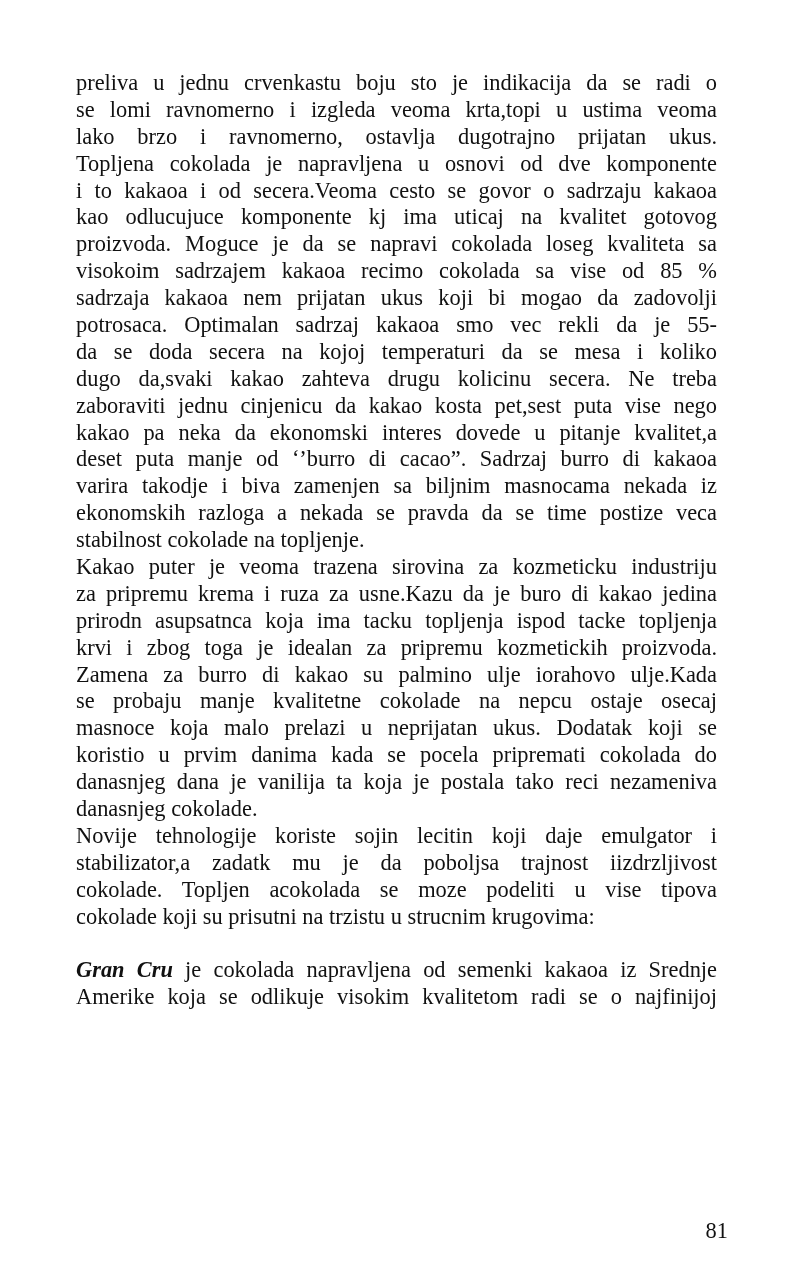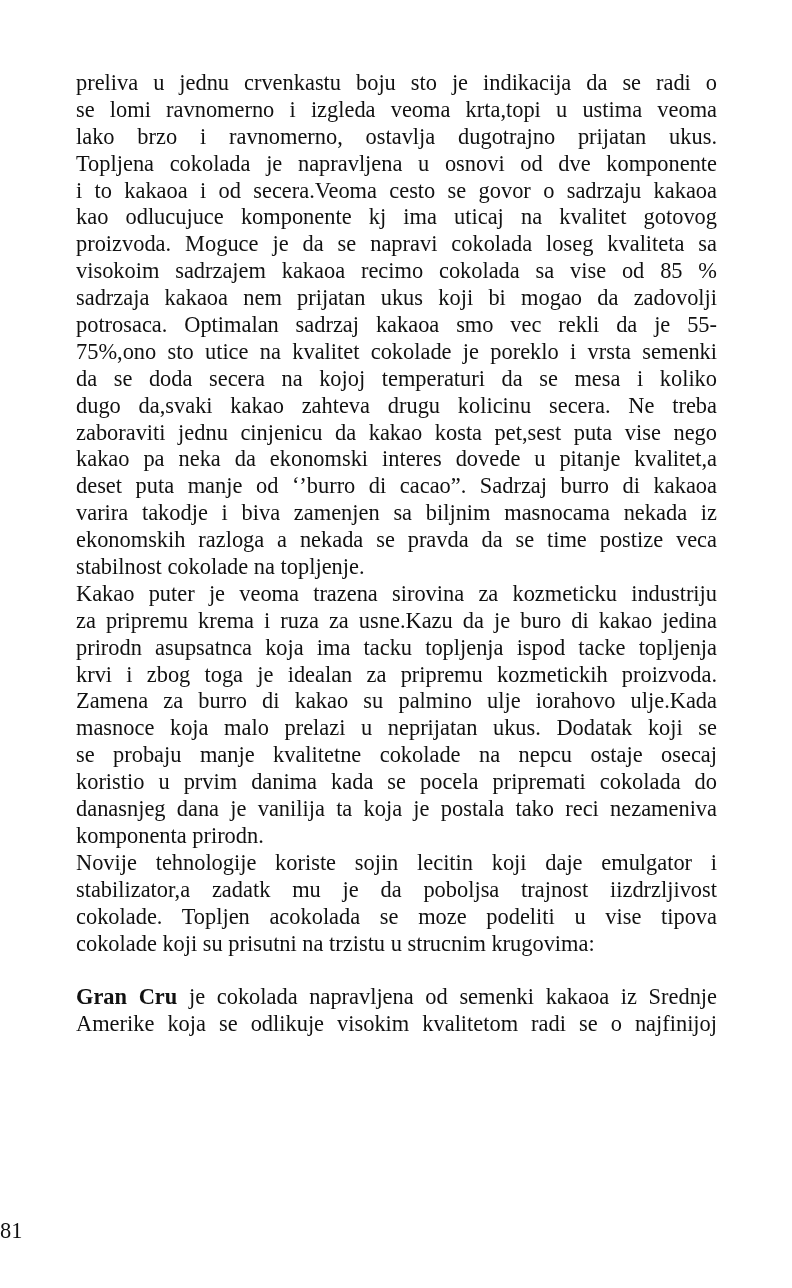--- a/index.html
+++ b/index.html
@@ -32,69 +32,69 @@
       overflow: hidden;
     }
     .line.last {
       text-align-last: left;
     }
     .line.blank {
       height: 26.9px;
     }
     .term {
       font-weight: bold;
+      font-style: italic;
     }
     .page-number {
       position: absolute;
       left: 0;
       width: 728px;
       top: 1218px;
-      text-align: left;
+      text-align: right;
       font-size: 22.4px;
       line-height: 26px;
     }
   </style>
 </head>
 <body>
 
 <div class="page">
 
   <div>
     <span class="line">preliva u jednu crvenkastu boju sto je indikacija da se radi o</span>
     <span class="line">se lomi ravnomerno i izgleda veoma krta,topi u ustima veoma</span>
     <span class="line">lako brzo i ravnomerno, ostavlja dugotrajno prijatan ukus.</span>
     <span class="line">Topljena cokolada je napravljena u osnovi od dve komponente</span>
     <span class="line">i to kakaoa i od secera.Veoma cesto se govor o sadrzaju kakaoa</span>
     <span class="line">kao odlucujuce komponente kj ima uticaj na kvalitet gotovog</span>
     <span class="line">proizvoda. Moguce je da se napravi cokolada loseg kvaliteta sa</span>
     <span class="line">visokoim sadrzajem kakaoa recimo cokolada sa vise od 85 %</span>
     <span class="line">sadrzaja kakaoa nem prijatan ukus koji bi mogao da zadovolji</span>
     <span class="line">potrosaca. Optimalan sadrzaj kakaoa smo vec rekli da je 55-</span>
-    <span class="line">75%,ono sto utice na kvalitet cokolade je poreklo i vrsta semenki</span>
     <span class="line">da se doda secera na kojoj temperaturi da se mesa i koliko</span>
     <span class="line">dugo da,svaki kakao zahteva drugu kolicinu secera. Ne treba</span>
     <span class="line">zaboraviti jednu cinjenicu da kakao kosta pet,sest puta vise nego</span>
     <span class="line">kakao pa neka da ekonomski interes dovede u pitanje kvalitet,a</span>
     <span class="line">deset puta manje od ‘’burro di cacao”. Sadrzaj burro di kakaoa</span>
     <span class="line">varira takodje i biva zamenjen sa biljnim masnocama nekada iz</span>
     <span class="line">ekonomskih razloga a nekada se pravda da se time postize veca</span>
     <span class="line last">stabilnost cokolade na topljenje.</span>
   </div>
 
   <div>
     <span class="line">Kakao puter je veoma trazena sirovina za kozmeticku industriju</span>
     <span class="line">za pripremu krema i ruza za usne.Kazu da je buro di kakao jedina</span>
     <span class="line">prirodn asupsatnca koja ima tacku topljenja ispod tacke topljenja</span>
     <span class="line">krvi i zbog toga je idealan za pripremu kozmetickih proizvoda.</span>
     <span class="line">Zamena za burro di kakao su palmino ulje iorahovo ulje.Kada</span>
+    <span class="line">se probaju manje kvalitetne cokolade na nepcu ostaje osecaj</span>
     <span class="line">masnoce koja malo prelazi u neprijatan ukus. Dodatak koji se</span>
-    <span class="line">se probaju manje kvalitetne cokolade na nepcu ostaje osecaj</span>
     <span class="line">koristio u prvim danima kada se pocela pripremati cokolada do</span>
     <span class="line">danasnjeg dana je vanilija ta koja je postala tako reci nezameniva</span>
-    <span class="line last">komponenta prirodn.</span>
+    <span class="line last">danasnjeg cokolade.</span>
   </div>
 
   <div>
     <span class="line">Novije tehnologije koriste sojin lecitin koji daje emulgator i</span>
     <span class="line">stabilizator,a zadatk mu je da poboljsa trajnost iizdrzljivost</span>
     <span class="line">cokolade. Topljen acokolada se moze podeliti u vise tipova</span>
     <span class="line last">cokolade koji su prisutni na trzistu u strucnim krugovima:</span>
   </div>
 
   <span class="line blank"></span>

